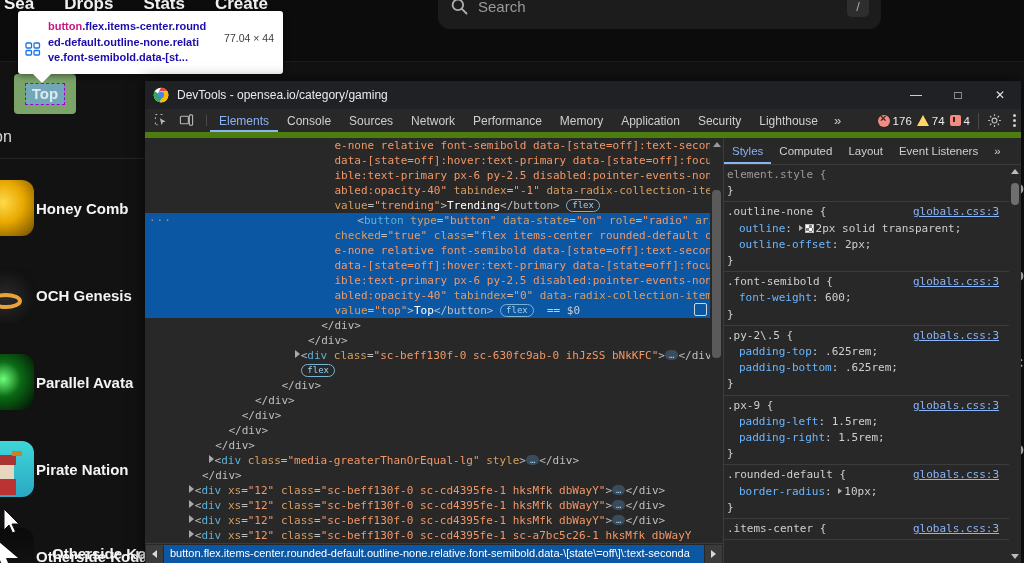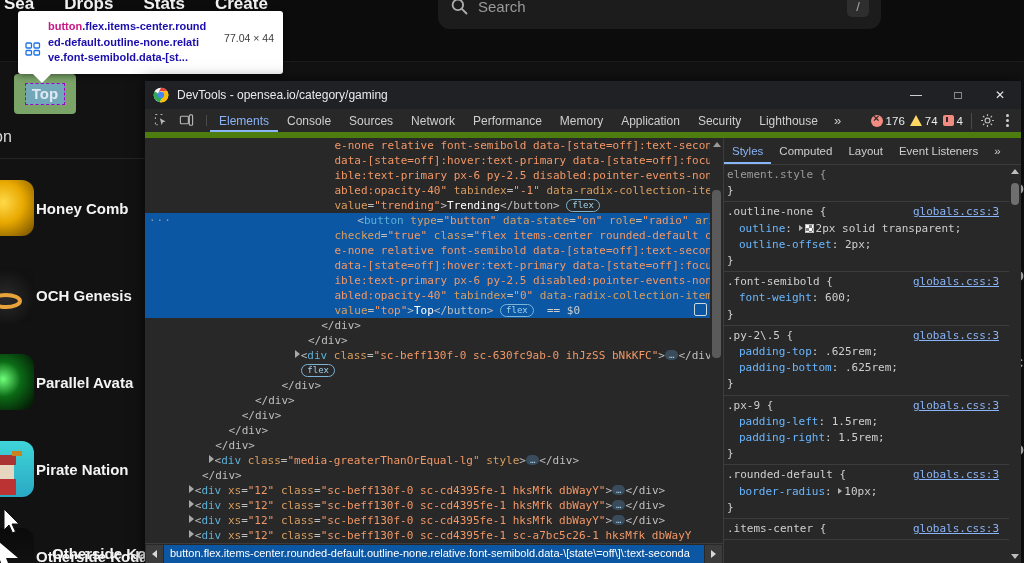--- a/index.html
+++ b/index.html
@@ -145,21 +145,21 @@
     border-bottom: 6px solid #4d7c0f; font-size: 12px; color: #cfcfcf;
   }
   .dt-tool-icons { display: flex; align-items: center; gap: 10px; padding: 0 9px; }
   .tool-ic { width: 15px; height: 15px; opacity: .85; }
   .tabs-sep { width: 1px; background: #4a4a4a; margin: 6px 3px; }
   .dt-tab {
     display: flex; align-items: center; padding: 0 9px; white-space: nowrap;
   }
   .dt-tab.active { color: #8ab4f8; box-shadow: inset 0 -2px 0 #8ab4f8; }
   .dt-more { display: flex; align-items: center; padding: 0 7px; color: #cfcfcf; font-size: 13px; }
-  .dt-right-status { margin-left: auto; display: flex; align-items: center; gap: 5px; padding-right: 7px; font-size: 11.5px; }
+  .dt-right-status { margin-left: auto; display: flex; align-items: center; gap: 5px; font-size: 11.5px; }
   .badge { display: flex; align-items: center; gap: 3px; color: #e8eaed; }
   .dot-err { width: 12px; height: 12px; border-radius: 50%; background: #f28b82; position: relative; }
   .dot-err::after { content: "×"; position: absolute; left: 2.4px; top: -2.2px; color: #282828; font-size: 11px; font-weight: 700; }
   .tri-warn { width: 0; height: 0; border-left: 6px solid transparent; border-right: 6px solid transparent; border-bottom: 11px solid #fdd663; }
   .sq-issue { width: 11px; height: 11px; background: #f28b82; border-radius: 2px; position: relative; }
   .sq-issue::after { content: ""; position: absolute; left: 3px; top: 2px; width: 2px; height: 5px; background: #282828; }
   .status-sep { width: 1px; height: 16px; background: #4a4a4a; margin: 0 3px; }
   .gear-ic { width: 15px; height: 15px; opacity: .9; }
   .kebab { width: 14px; display: flex; flex-direction: column; align-items: center; gap: 2px; }
   .kebab i { width: 3px; height: 3px; border-radius: 50%; background: #cfcfcf; display: block; }

